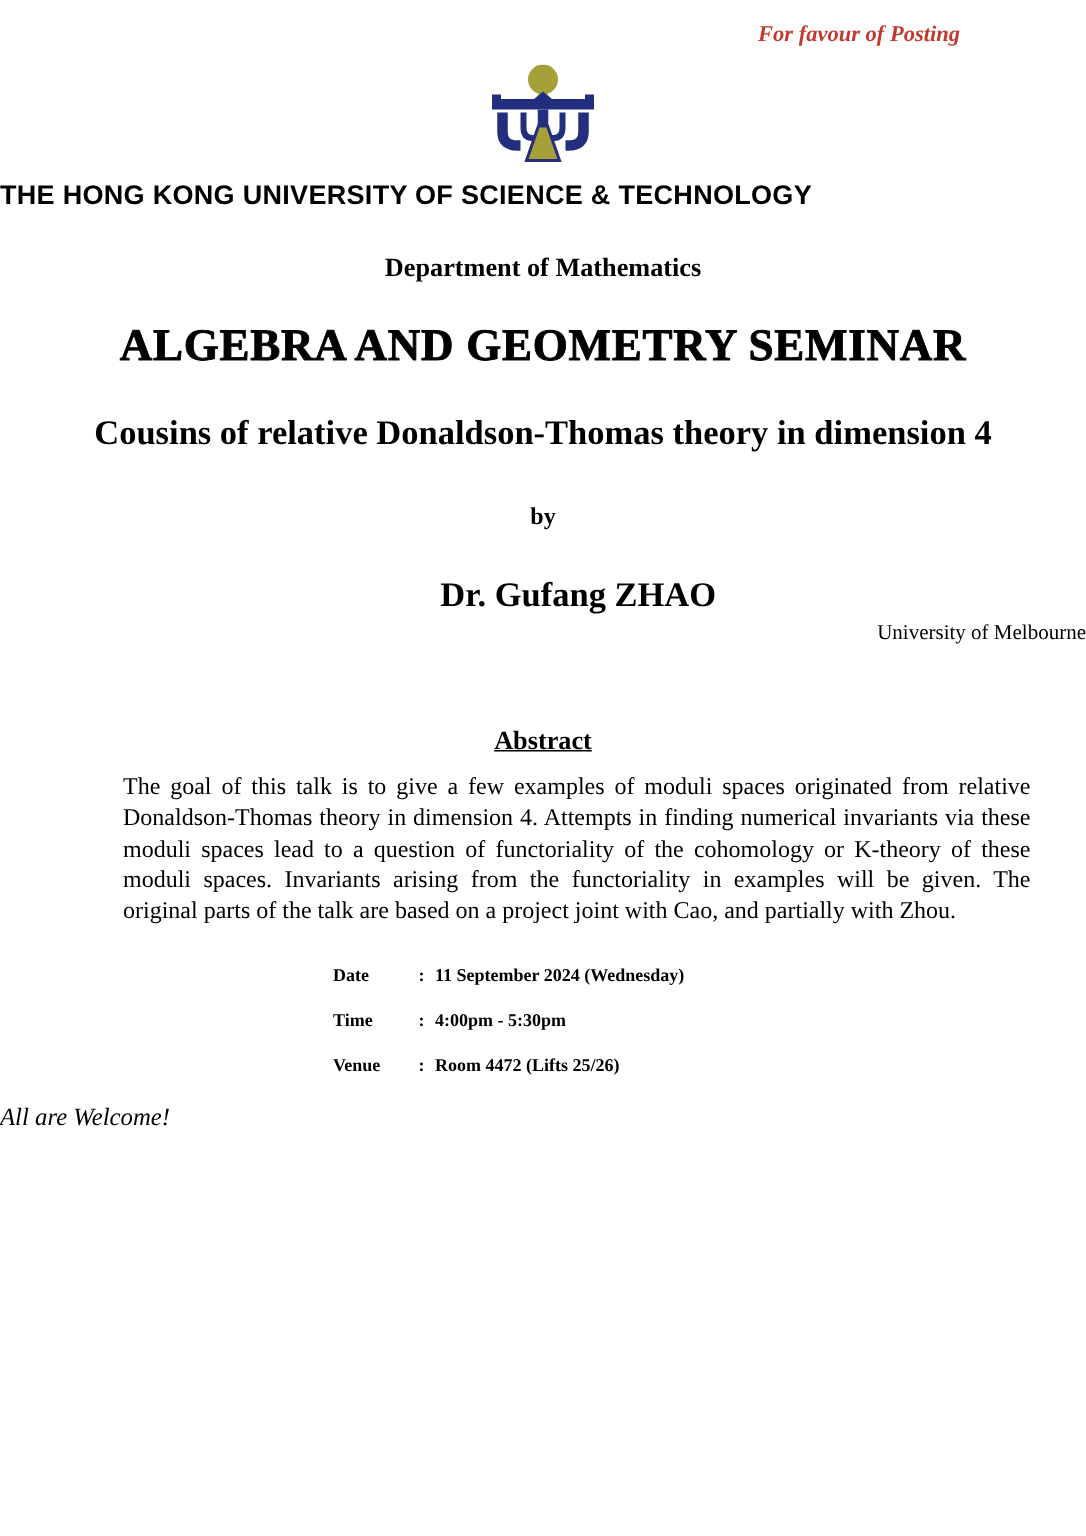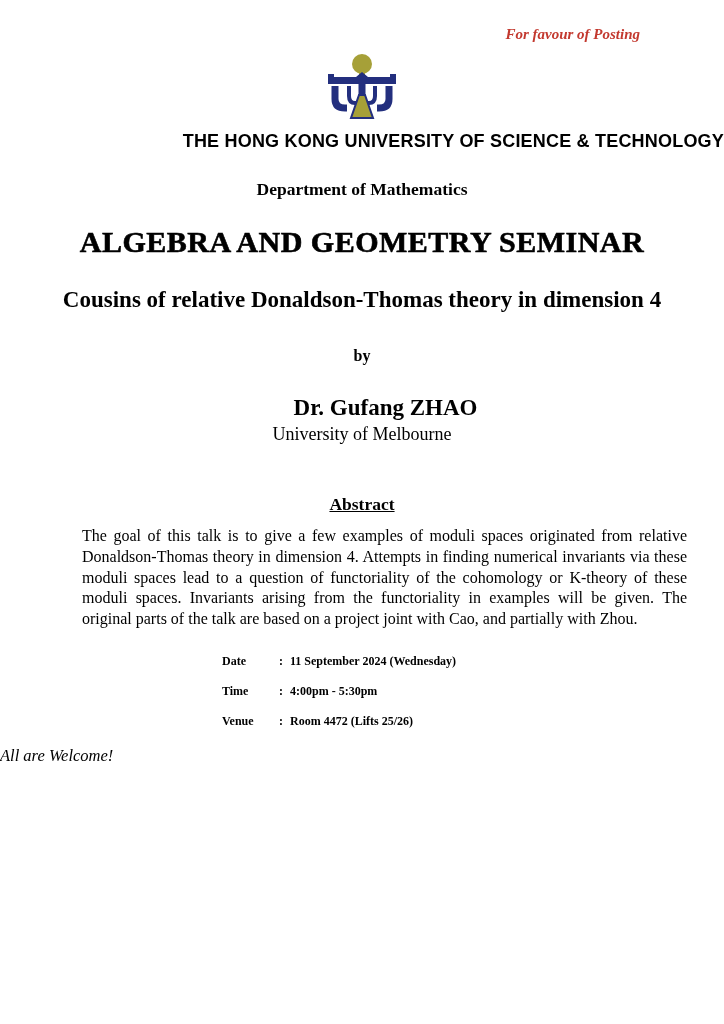--- a/index.html
+++ b/index.html
@@ -14,37 +14,37 @@
     color: #000000;
     overflow: hidden;
   }
   .page {
     position: relative;
     width: 724px;
     height: 1024px;
     box-sizing: border-box;
   }
   .posting-note {
-    padding-top: 26px;
+    padding-top: 15px;
     padding-right: 84px;
     text-align: right;
     font-style: italic;
     font-weight: bold;
     font-size: 15px;
     color: #c3392f;
     font-family: "Liberation Serif", serif;
   }
   .logo-wrap {
     margin-top: 11px;
     text-align: center;
     line-height: 0;
   }
   .university-name {
     margin-top: 8px;
-    text-align: right;
+    text-align: left;
     font-family: "Liberation Sans", sans-serif;
     font-weight: bold;
     font-size: 18px;
     line-height: 22px;
     letter-spacing: 0.2px;
   }
   .department {
     margin-top: 26px;
     text-align: center;
     font-weight: bold;
@@ -79,22 +79,22 @@
   .speaker-name {
     margin-top: 28px;
     text-align: center;
     font-weight: bold;
     font-size: 23px;
     line-height: 28px;
     padding-left: 47px;
   }
   .speaker-affiliation {
     margin-top: 1px;
-    text-align: center;
-    font-size: 18px;
+    text-align: right;
+    font-size: 14px;
     line-height: 22px;
   }
   .abstract-heading {
     margin-top: 48px;
     text-align: center;
     font-weight: bold;
     font-size: 17.5px;
     line-height: 22px;
   }
   .abstract-heading span {

